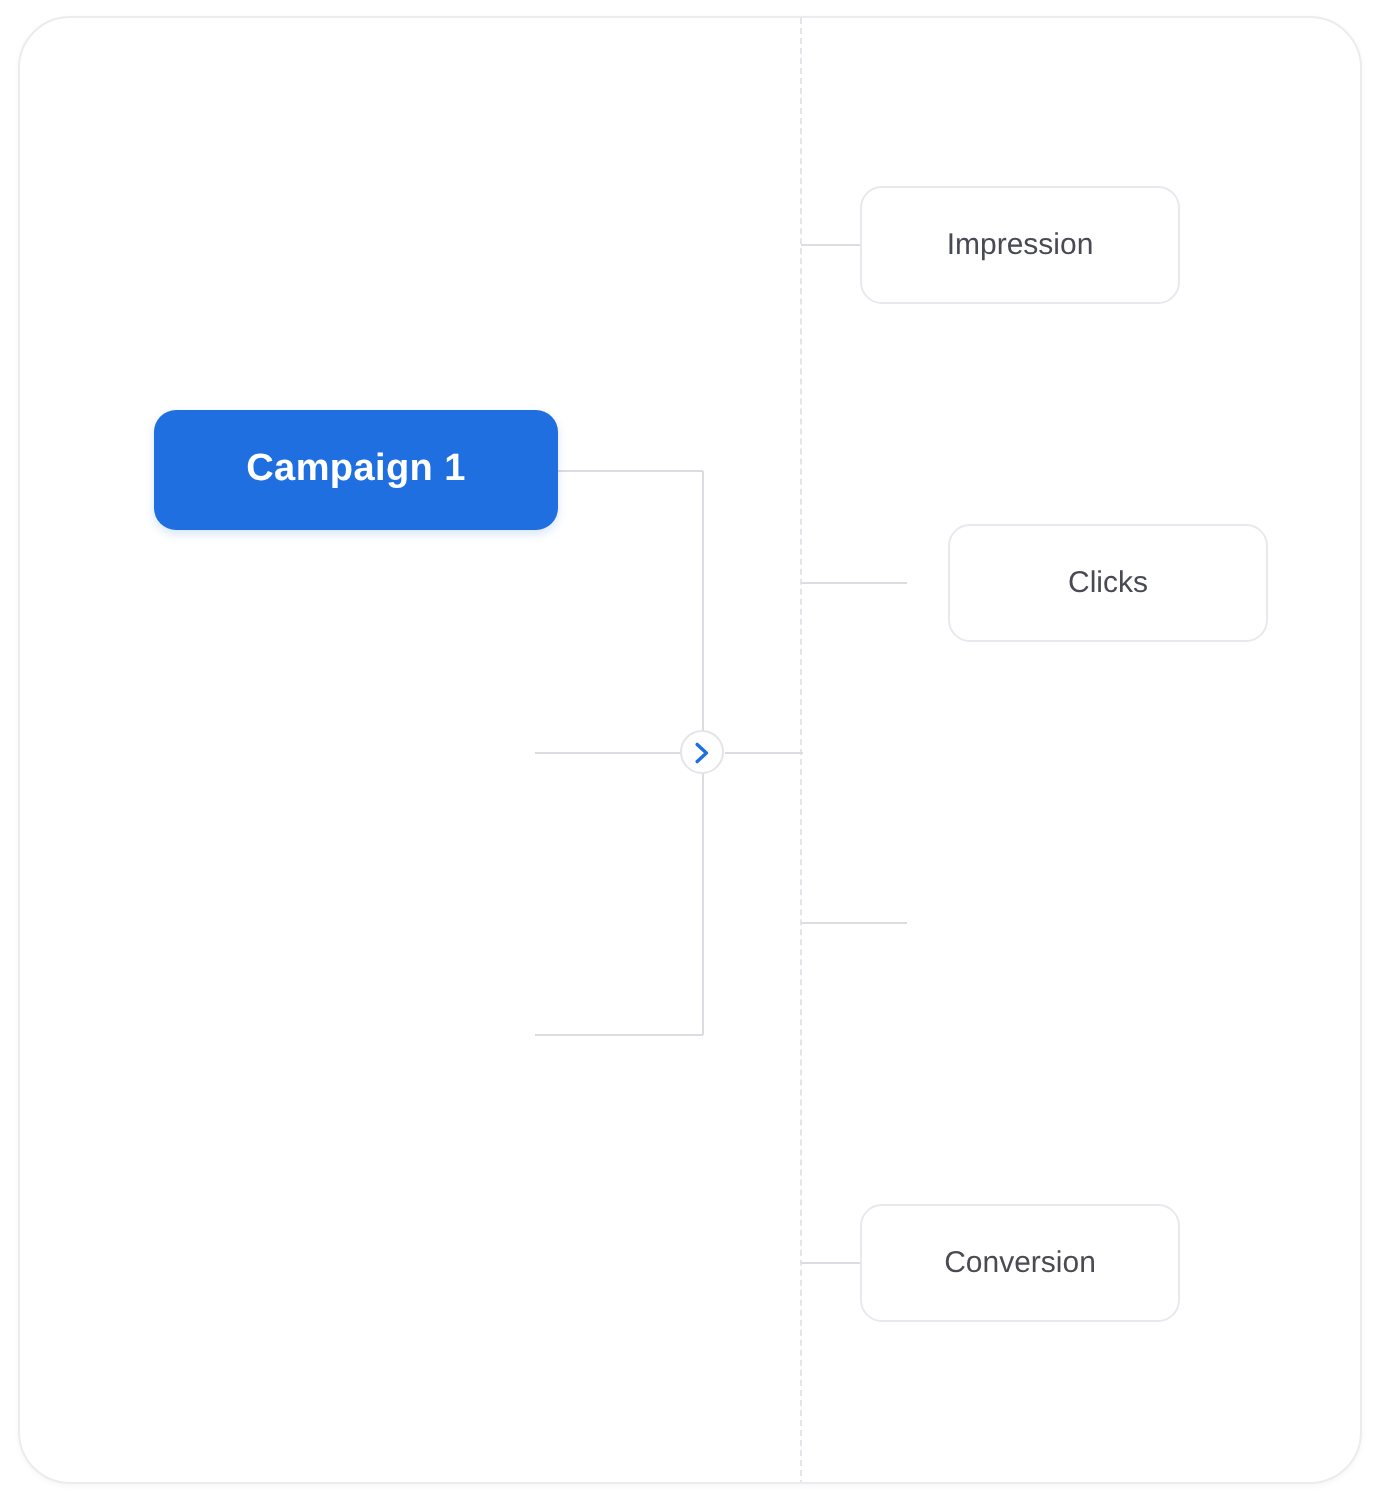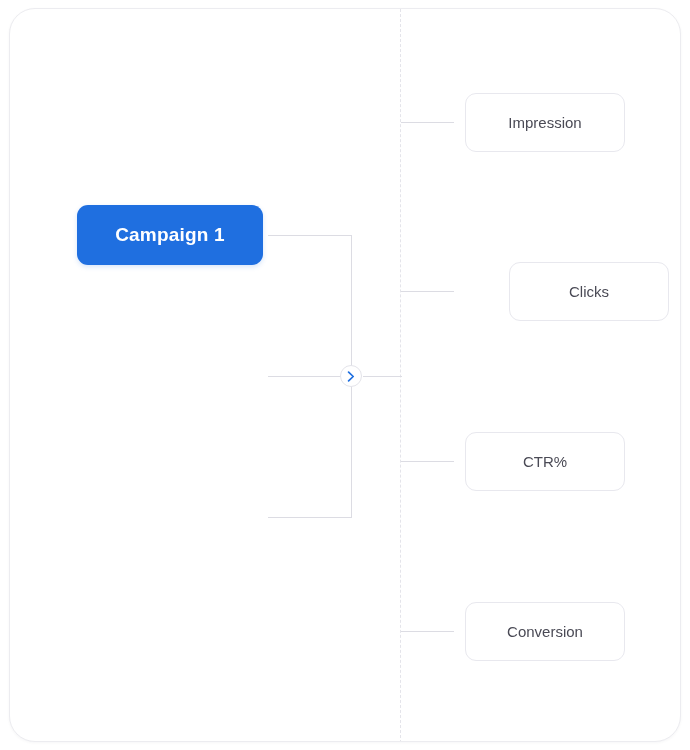--- a/index.html
+++ b/index.html
@@ -45,41 +45,41 @@
     left: 0;
     top: 0;
     width: 672px;
     height: 734px;
     pointer-events: none;
   }
   
   .campaign {
     position: absolute;
     left: 67px;
-    width: 186px;
+    width: 202px;
     height: 60px;
     background: #1f6fe0;
     border-radius: 11px;
     color: #ffffff;
     display: flex;
     align-items: center;
     justify-content: center;
     font-size: 19px;
     font-weight: bold;
     letter-spacing: 0.2px;
     box-shadow: 0 2px 5px rgba(31,111,224,0.18);
   }
   .campaign.c1 { top: 196px; }
   .campaign.c2 { top: 337px; }
   .campaign.c3 { top: 478px; }
 
   
   .metric {
     position: absolute;
-    left: 455px;
+    left: 420px;
     width: 160px;
     height: 59px;
     background: #ffffff;
     border: 1px solid #e8e8ee;
     border-radius: 11px;
     color: #4a4a55;
     display: flex;
     align-items: center;
     justify-content: center;
     font-size: 15px;
@@ -146,21 +146,18 @@
         </svg>
       </span>
     </div>
 
     <div class="metric m1">
       <span>Impression</span>
     </div>
     <div class="metric m2">
       <span>Clicks</span>
     </div>
-    <div class="metric m3">
-      <span>CTR%</span>
-    </div>
     <div class="metric m4">
       <span>Conversion</span>
     </div>
 
   </div>
 </div>
 
 </body></html>

